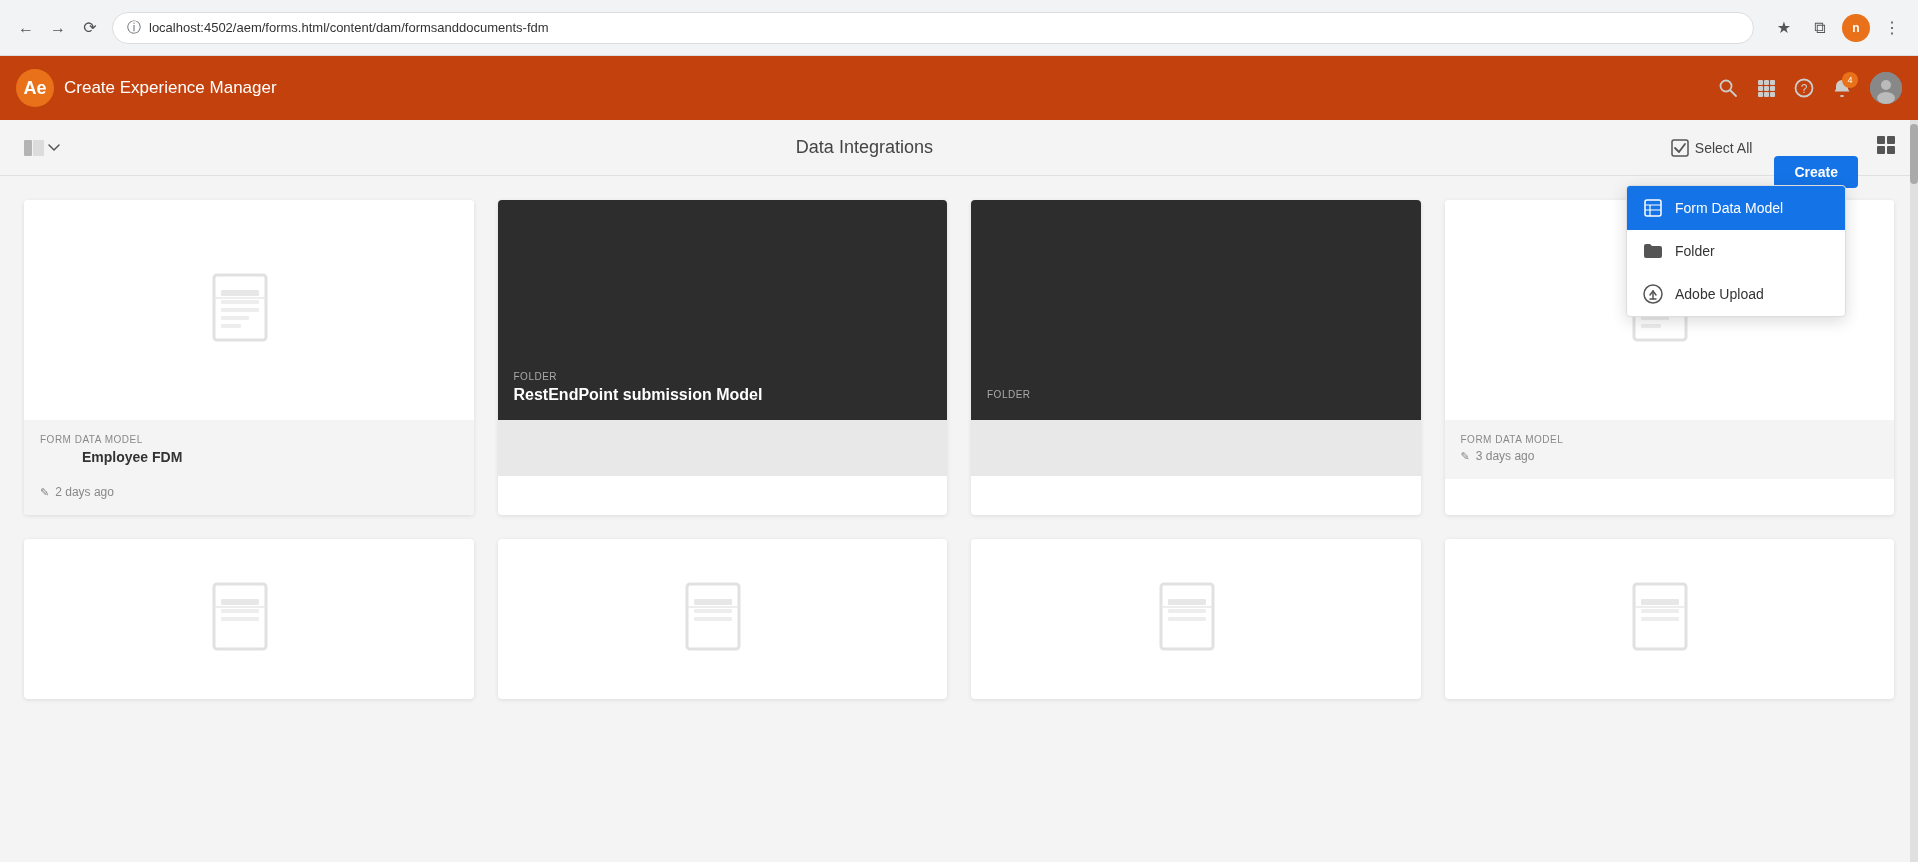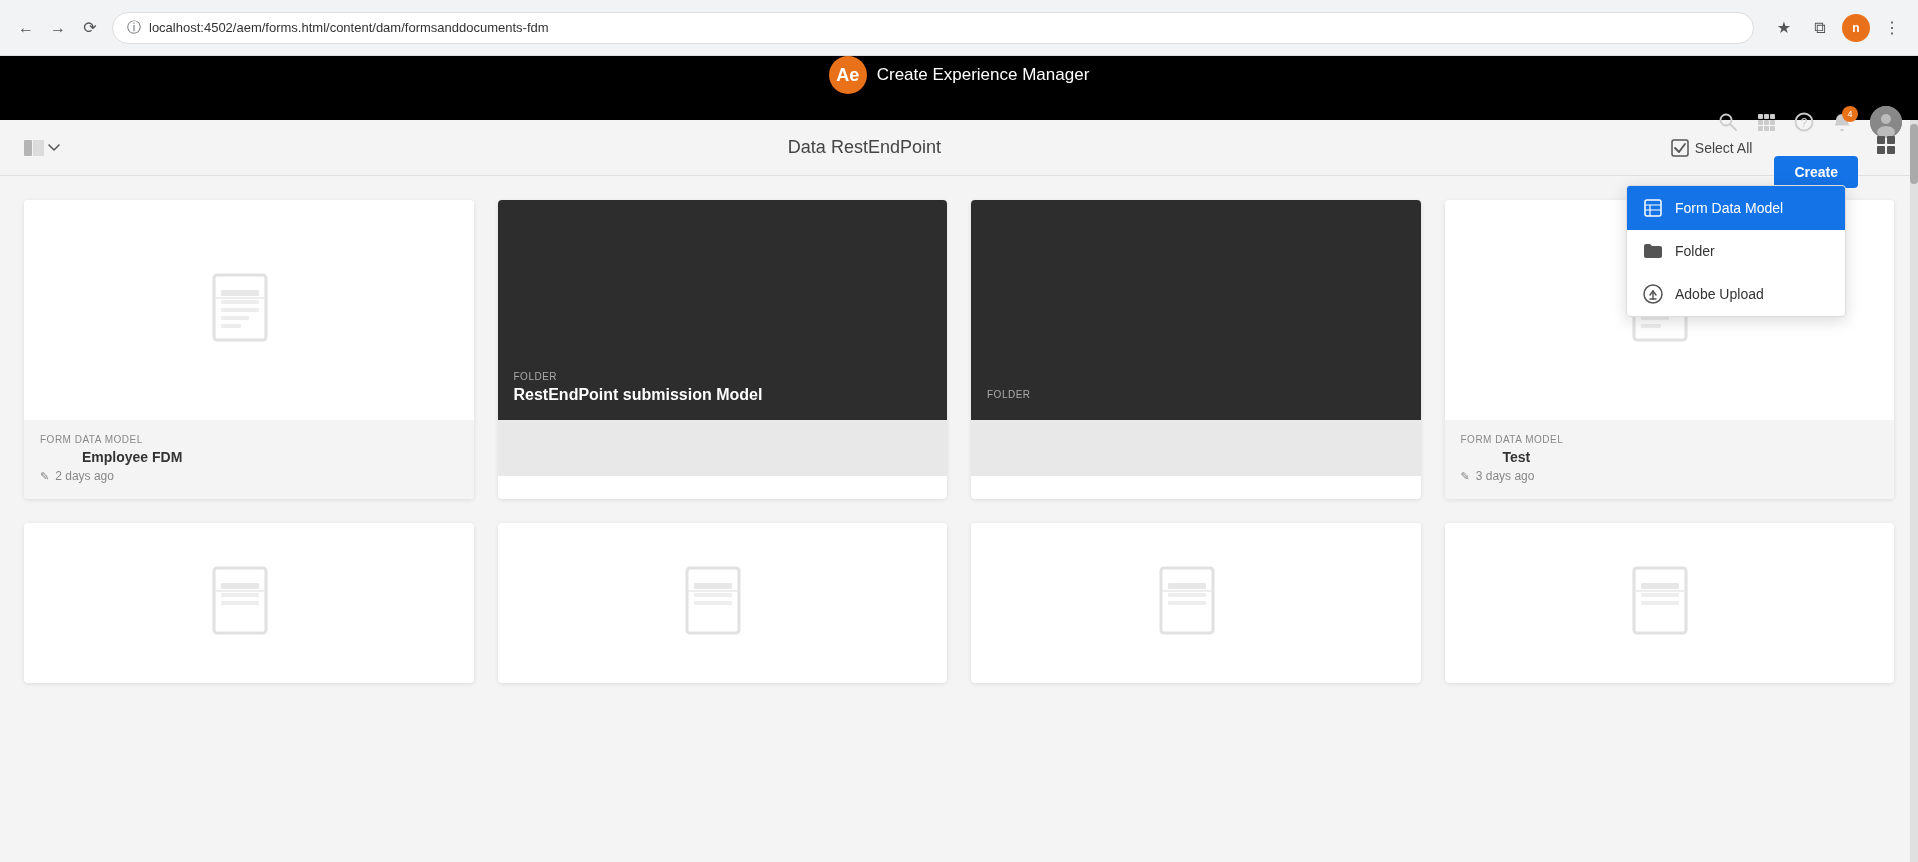--- a/index.html
+++ b/index.html
@@ -34,27 +34,26 @@
       color: #555; font-size: 16px;
     }
     .profile-circle {
       width: 28px; height: 28px; border-radius: 50%; background: #e8711a;
       display: flex; align-items: center; justify-content: center;
       color: white; font-size: 12px; font-weight: bold;
     }
 
     
     .aem-topnav {
-      background: #000000;
+      background: #c2410c;
       height: 64px;
       display: flex;
       align-items: center;
       padding: 0 16px;
       gap: 12px;
-      flex-direction: column;
     }
     .aem-logo {
       display: flex; align-items: center; gap: 10px; text-decoration: none;
     }
     .aem-logo-icon {
       width: 38px; height: 38px; border-radius: 50%;
       background: #e8711a; display: flex; align-items: center; justify-content: center;
       font-size: 18px; color: white; font-weight: bold;
     }
     .aem-title {
@@ -162,21 +161,21 @@
 
     .card-info {
       padding: 14px 16px 16px;
       background: #f4f4f4;
     }
     .card-type {
       font-size: 10px; color: #888; text-transform: uppercase;
       letter-spacing: 0.5px; margin-bottom: 4px;
     }
     .card-name {
-      font-size: 14px; color: #333; font-weight: 600; margin-bottom: 4px; padding-left: 42px;
+      font-size: 14px; color: #333; font-weight: 600; margin-bottom: 20px; padding-left: 42px;
     }
     .card-meta {
       font-size: 12px; color: #888; display: flex; align-items: center; gap: 6px;
     }
     .card-meta-icon { font-size: 11px; }
 
     
     .folder-label {
       position: absolute; bottom: 0; left: 0; right: 0;
       padding: 16px;
@@ -294,21 +293,21 @@
     <button class="sidebar-toggle-btn">
       <svg width="20" height="16" viewBox="0 0 20 16" fill="#555">
         <rect x="0" y="0" width="8" height="16" rx="1" opacity="0.4"></rect>
         <rect x="9" y="0" width="11" height="16" rx="1" opacity="0.15"></rect>
       </svg>
       <svg width="12" height="8" viewBox="0 0 12 8" fill="#555">
         <path d="M1 1l5 5 5-5" stroke="#555" stroke-width="1.5" fill="none" stroke-linecap="round"></path>
       </svg>
     </button>
   </div>
-  <div class="page-title-center">Data RestEndPoint</div>
+  <div class="page-title-center">Data Integrations</div>
   <div class="toolbar-right">
     <button class="select-all-btn">
       <svg width="18" height="18" viewBox="0 0 18 18" fill="none">
         <rect x="1" y="1" width="16" height="16" rx="2" stroke="#555" stroke-width="1.5"></rect>
         <polyline points="4,9 8,13 14,5" stroke="#555" stroke-width="1.8" fill="none" stroke-linecap="round" stroke-linejoin="round"></polyline>
       </svg>
       <span>Select All</span>
     </button>
     <button class="create-btn">Create</button>
     <button class="view-toggle-btn">
@@ -405,21 +404,20 @@
         <rect x="12" y="20" width="38" height="6" rx="1" fill="#bbb"></rect>
         <rect x="12" y="30" width="38" height="4" rx="1" fill="#ccc"></rect>
         <rect x="12" y="38" width="38" height="4" rx="1" fill="#ccc"></rect>
         <rect x="12" y="46" width="28" height="4" rx="1" fill="#ccc"></rect>
         <rect x="12" y="54" width="20" height="4" rx="1" fill="#ccc"></rect>
         <line x1="5" y1="28" x2="57" y2="28" stroke="#bbb" stroke-width="1.5"></line>
       </svg>
     </div>
     <div class="card-info">
       <div class="card-type">FORM DATA MODEL</div>
-      <div class="card-name">Test</div>
       <div class="card-meta">
         <span class="card-meta-icon">✎</span>
         <span>3 days ago</span>
       </div>
     </div>
   </div>
 
   <div class="card-partial">
     <svg class="doc-icon" viewBox="0 0 80 80">
       <rect x="5" y="5" width="52" height="65" rx="3" fill="none" stroke="#aaa" stroke-width="3"></rect>

